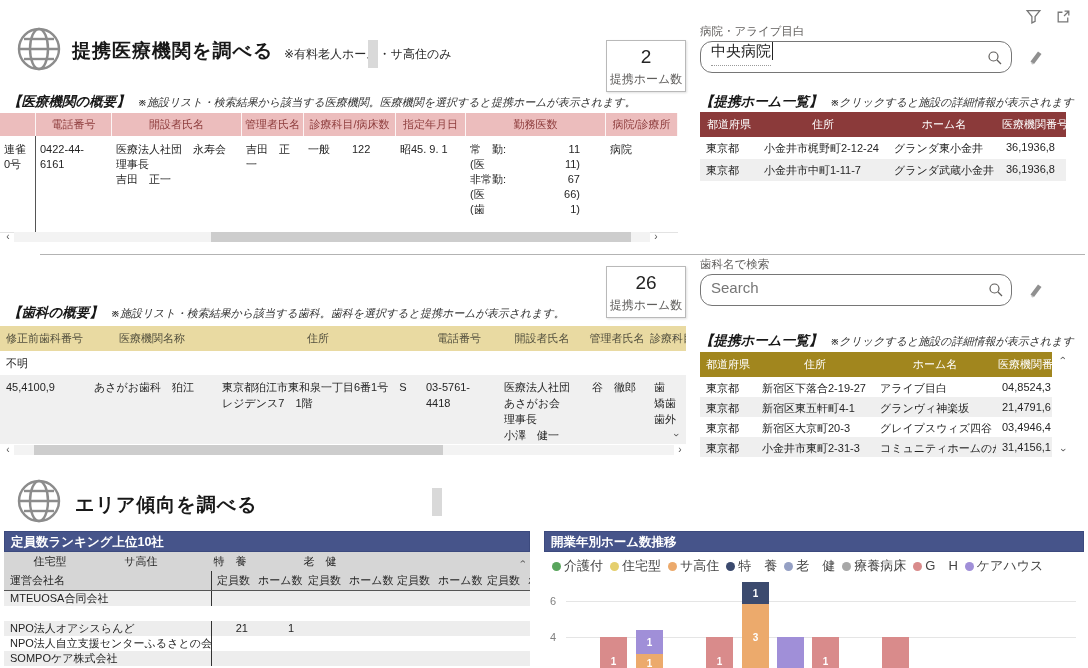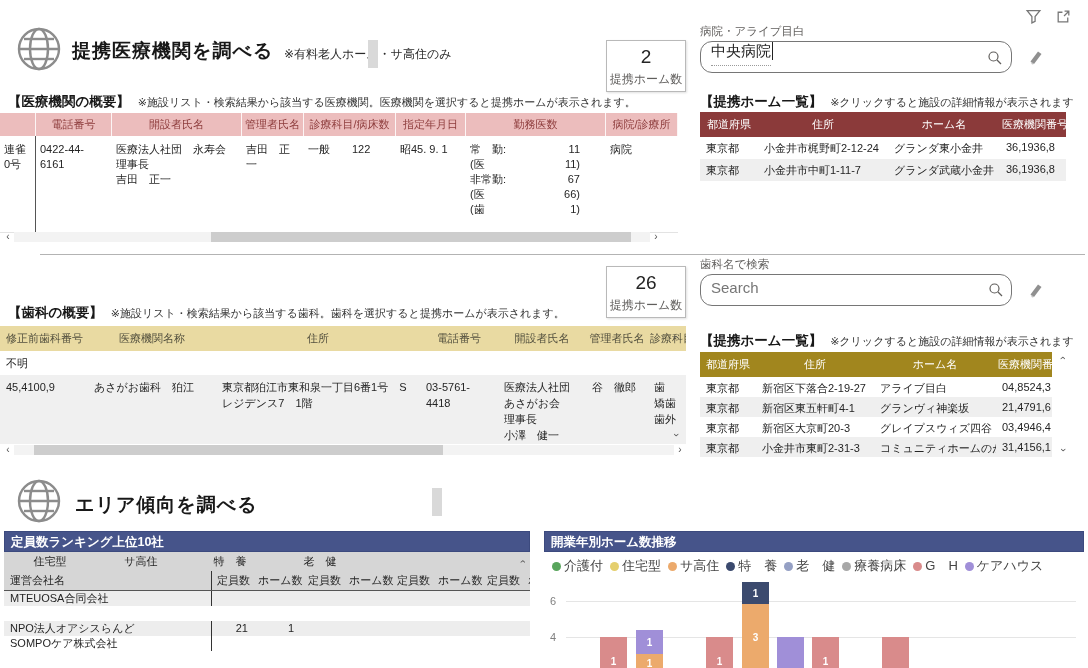--- a/index.html
+++ b/index.html
@@ -27,21 +27,21 @@
   .searchbox{position:absolute;width:312px;height:32px;border:1px solid #767676;border-radius:12px;
     background:#fff;display:flex;padding:0 30px 6px 10px;box-sizing:border-box;}
   .search-text{font-size:15px;color:#252525;border-bottom:1px dotted #9a9a9a;}
   .caret{display:inline-block;width:1px;height:18px;background:#222;margin-left:1px;}
   .mag{position:absolute;right:8px;top:8px;}
   input.searchbox{font-size:15px;color:#252525;padding-right:30px;}
   input.searchbox::placeholder{color:#767676;}
   .eraser{position:absolute;}
 
   
-  .heading{position:absolute;white-space:nowrap;}
+  .heading{position:absolute;white-space:nowrap;font-style:italic;}
   .h-bold{font-size:13.5px;font-weight:bold;color:#181818;}
   .h-note{font-size:11px;color:#323232;margin-left:8px;}
 
   
   .med-table{position:absolute;left:0;top:113px;width:678px;}
   .med-head{display:grid;grid-template-columns:36px 76px 130px 62px 92px 70px 140px 72px;background:#ecbdbd;}
   .mh{font-size:11px;color:#8d3c3c;text-align:center;padding:4px 2px;border-right:1px solid rgba(255,255,255,.85);
       overflow:hidden;white-space:nowrap;}
   .med-row{display:grid;grid-template-columns:36px 76px 130px 62px 92px 70px 140px 72px;
       background:#fff;min-height:96px;border-bottom:1px solid #e3e3e3;}
@@ -423,20 +423,31 @@
           <div class="rc">21</div>
           <div class="rc">1</div>
           <div class="rc"></div>
           <div class="rc"></div>
           <div class="rc"></div>
           <div class="rc"></div>
           <div class="rc"></div>
           <div class="rc"></div>
         </div>
 
+        <div class="rrow">
+          <div class="rname">NPO法人自立支援センターふるさとの会</div>
+          <div class="rc"></div>
+          <div class="rc"></div>
+          <div class="rc"></div>
+          <div class="rc"></div>
+          <div class="rc"></div>
+          <div class="rc"></div>
+          <div class="rc"></div>
+          <div class="rc"></div>
+        </div>
 
         <div class="rrow">
           <div class="rname">SOMPOケア株式会社</div>
           <div class="rc"></div>
           <div class="rc"></div>
           <div class="rc"></div>
           <div class="rc"></div>
           <div class="rc"></div>
           <div class="rc"></div>
           <div class="rc"></div>

